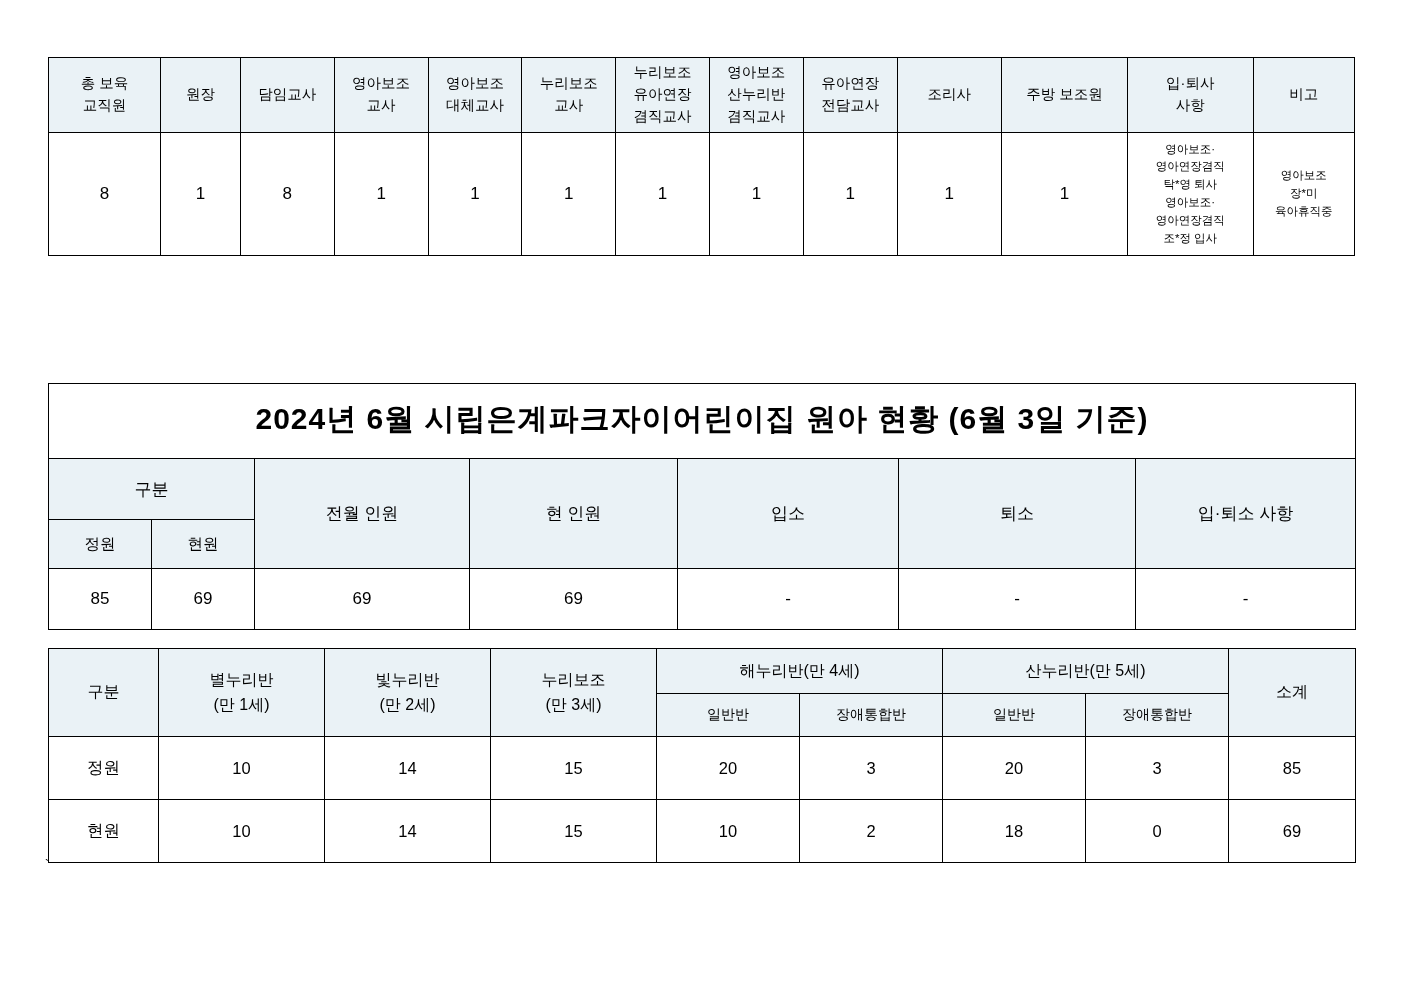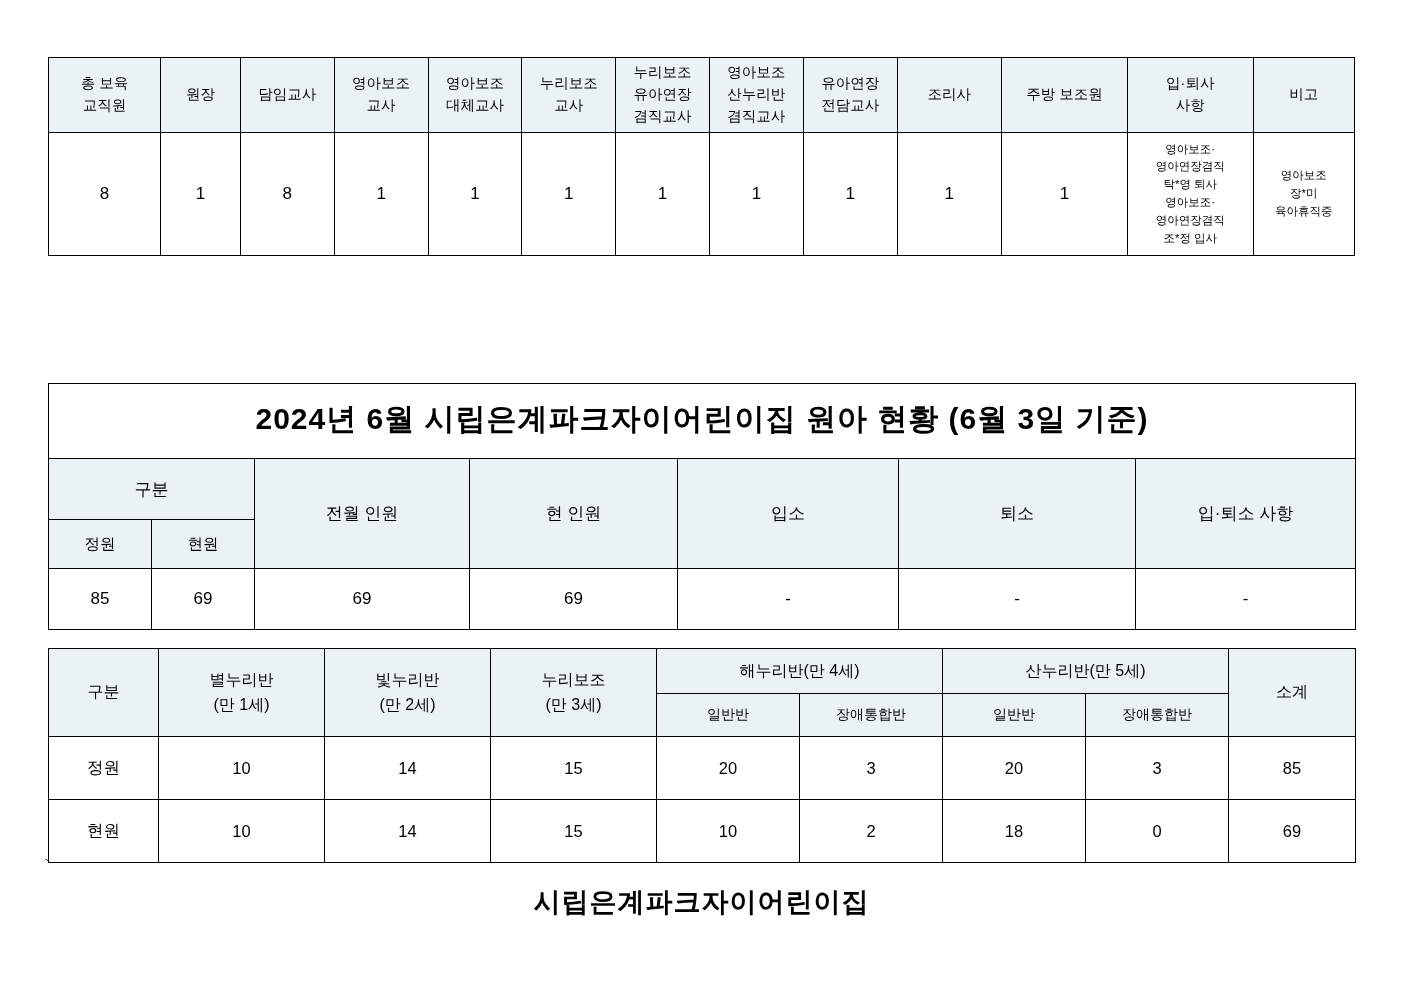--- a/index.html
+++ b/index.html
@@ -316,15 +316,14 @@
         <td>10</td>
         <td>2</td>
         <td>18</td>
         <td>0</td>
         <td>69</td>
       </tr>
     </tbody>
   </table>
 
   <div class="tick">`</div>
-  <div class="footer-name">시립은계파크자이어린이집</div>
 
 </div>
 
 </body></html>

